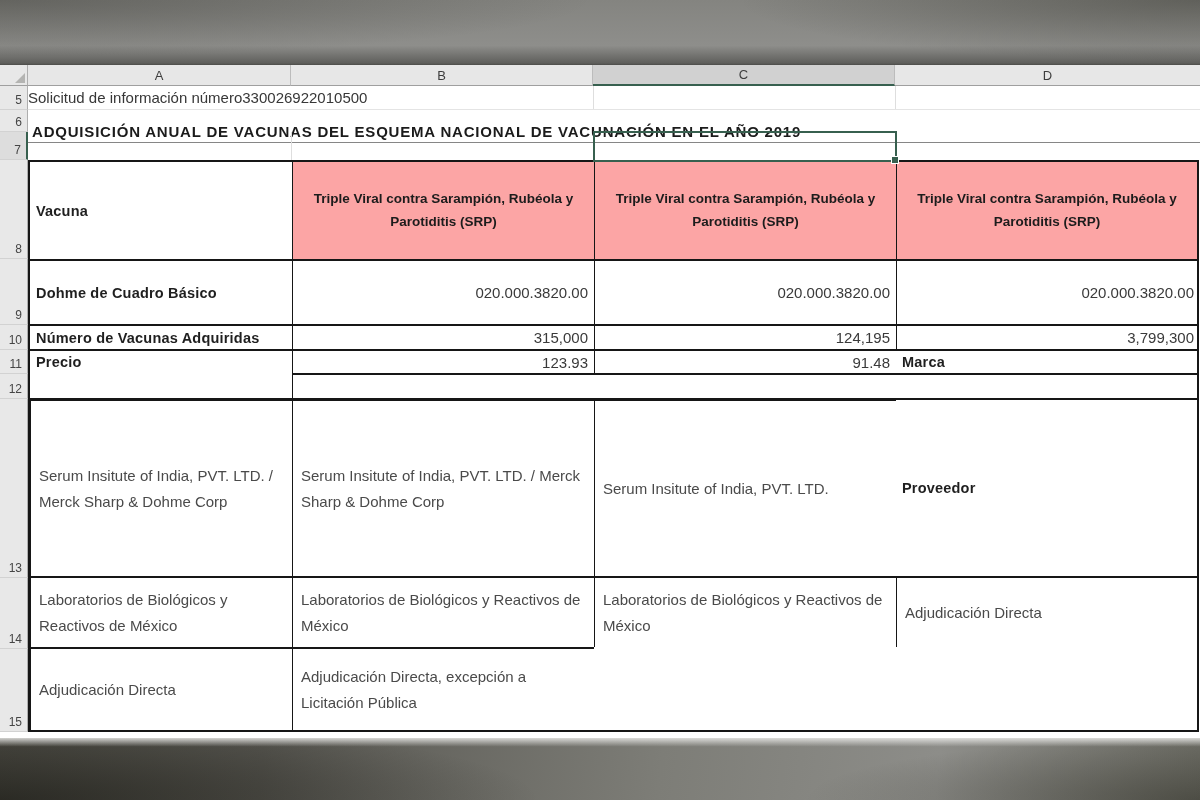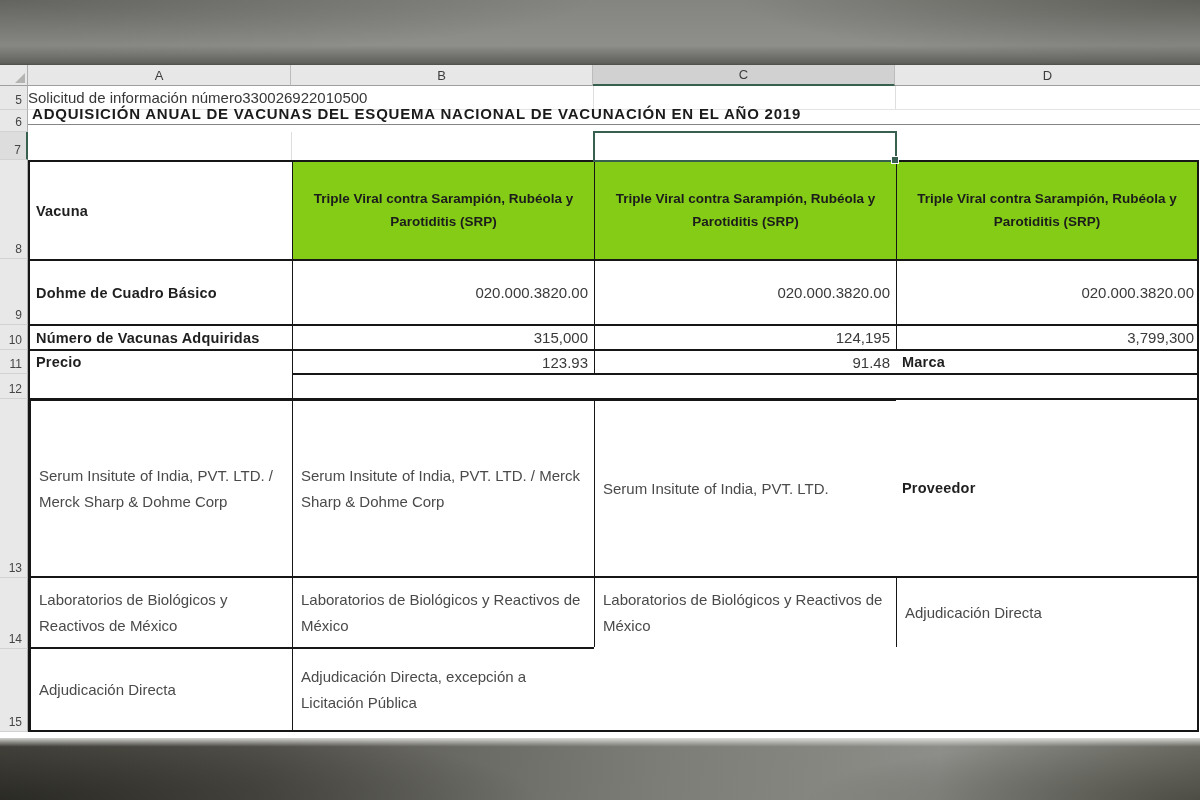--- a/index.html
+++ b/index.html
@@ -43,21 +43,21 @@
     display:flex;align-items:flex-end;justify-content:flex-end;padding:0 5px 2px 0;}
   .rh-cell.selected{background:#dddddd;border-right:2px solid #37604f;}
   .rh1{height:24px}.rh2{height:22px}.rh3{height:28px}.rh4{height:99px}.rh5{height:66px}
   .rh6{height:25px}.rh7{height:24px}.rh8{height:25px}.rh9{height:179px}.rh10{height:71px}
   .rh11{height:83px}
   
   .row5{position:absolute;left:28px;top:21px;width:1172px;height:24px;box-sizing:border-box;
     display:flex;align-items:center;font-size:15px;color:#373737;
     border-bottom:1px solid #e4e4e4;}
   .row5 .num{}
-  .row6{position:absolute;left:28px;top:38px;width:1172px;height:22px;box-sizing:border-box;
+  .row6{position:absolute;left:28px;top:56px;width:1172px;height:22px;box-sizing:border-box;
     display:flex;align-items:center;font-size:15px;font-weight:bold;letter-spacing:0.8px;
     color:#1b1b1b;border-bottom:1px solid #868686;padding-left:4px;white-space:nowrap;}
   .glv{position:absolute;width:1px;background:#dedede;}
   .glv-a7{left:291px;top:67px;height:28px;}
   .glv-b5{left:593px;top:21px;height:23px;}
   .glv-c5{left:895px;top:21px;height:23px;}
   
   .selbox{position:absolute;left:593px;top:66px;width:304px;height:31px;box-sizing:border-box;
     border:2px solid #37604f;z-index:6;}
   .fill-handle{position:absolute;right:-4px;bottom:-4px;width:6px;height:6px;
@@ -66,21 +66,21 @@
   .tbl{position:absolute;left:28px;top:95px;width:1171px;height:572px;box-sizing:border-box;
     border:2px solid #161616;background:#fff;display:grid;
     grid-template-columns:262px 302px 302px auto;
     grid-template-rows:97px 65px 25px 24px 25px 178px 71px auto;}
   .tc{box-sizing:border-box;overflow:hidden;}
   .bl{border-left:1px solid #161616;}
   .bt{border-top:2px solid #161616;}
   .bt3{border-top:3px solid #161616;}
   .tc-label{font-weight:bold;font-size:14.5px;color:#1f1f1f;display:flex;align-items:center;
     padding-left:6px;letter-spacing:0.2px;}
-  .tc-yellow{background:#84cc16;font-weight:bold;font-size:13.5px;color:#1c1c1c;
+  .tc-yellow{background:#fca5a5;font-weight:bold;font-size:13.5px;color:#1c1c1c;
     display:flex;align-items:center;justify-content:center;text-align:center;
     padding:8px 12px;line-height:1.65;}
   .tc-num{font-size:15px;color:#3a3a3a;display:flex;align-items:center;
     justify-content:flex-end;padding-right:6px;white-space:nowrap;}
   .tc-num.last{padding-right:3px;}
   .tc-text{font-size:15px;color:#4a4a4a;display:flex;align-items:center;
     padding:0 10px 0 8px;line-height:1.7;}
   .tc-span{grid-column:2/5;}
 </style>
 </head>

